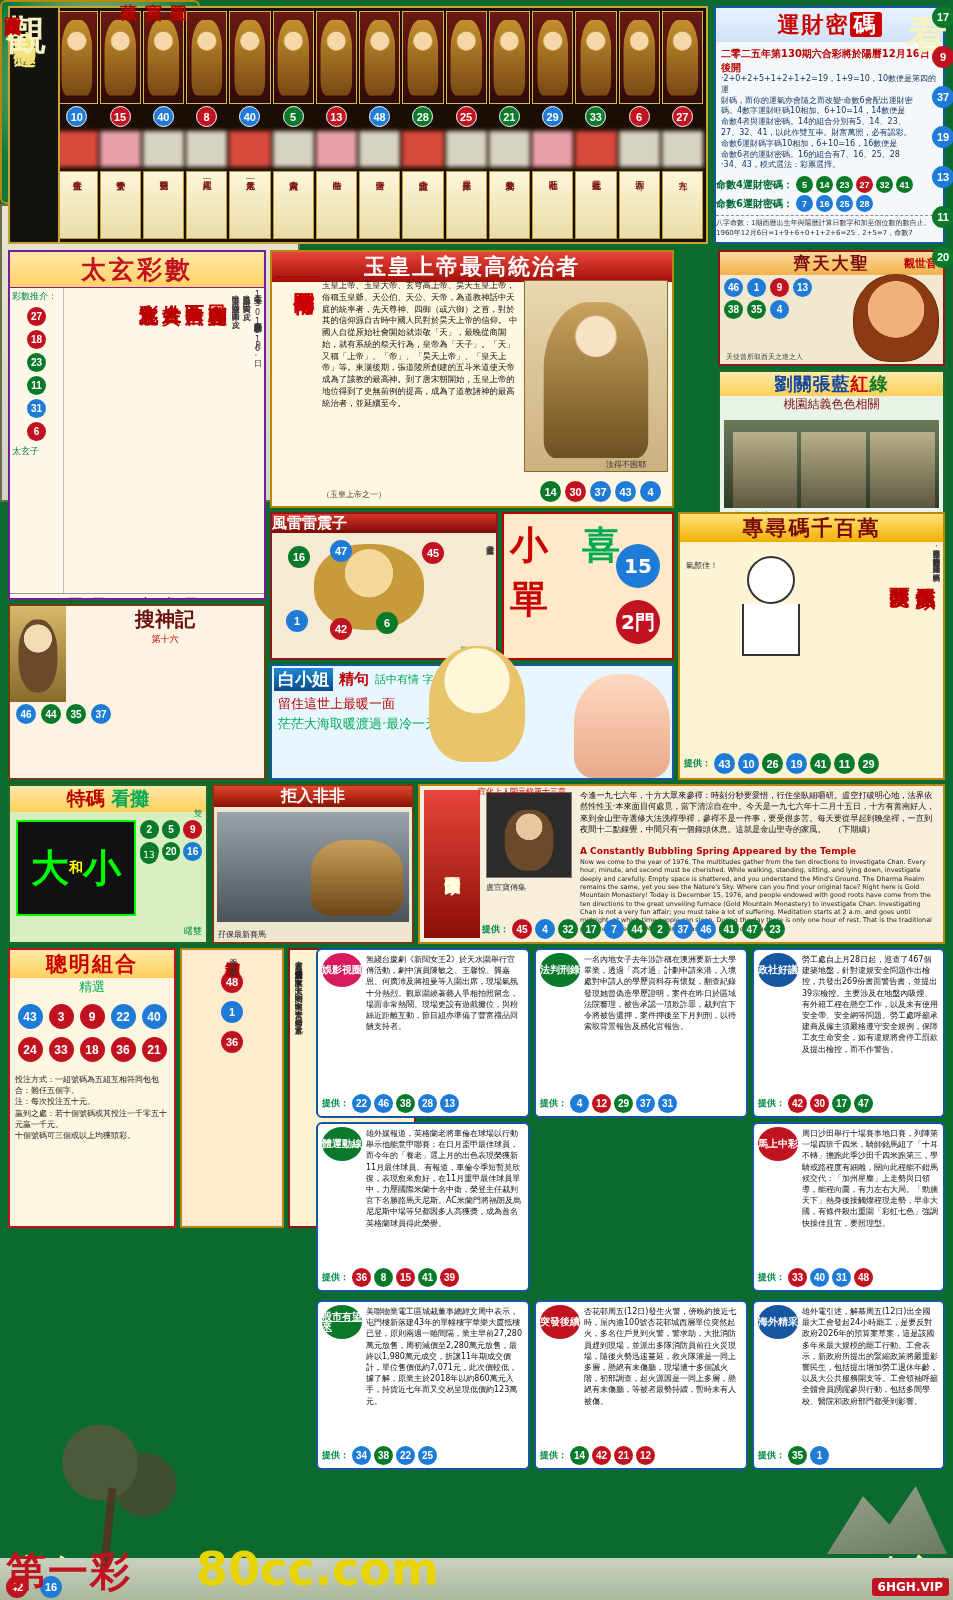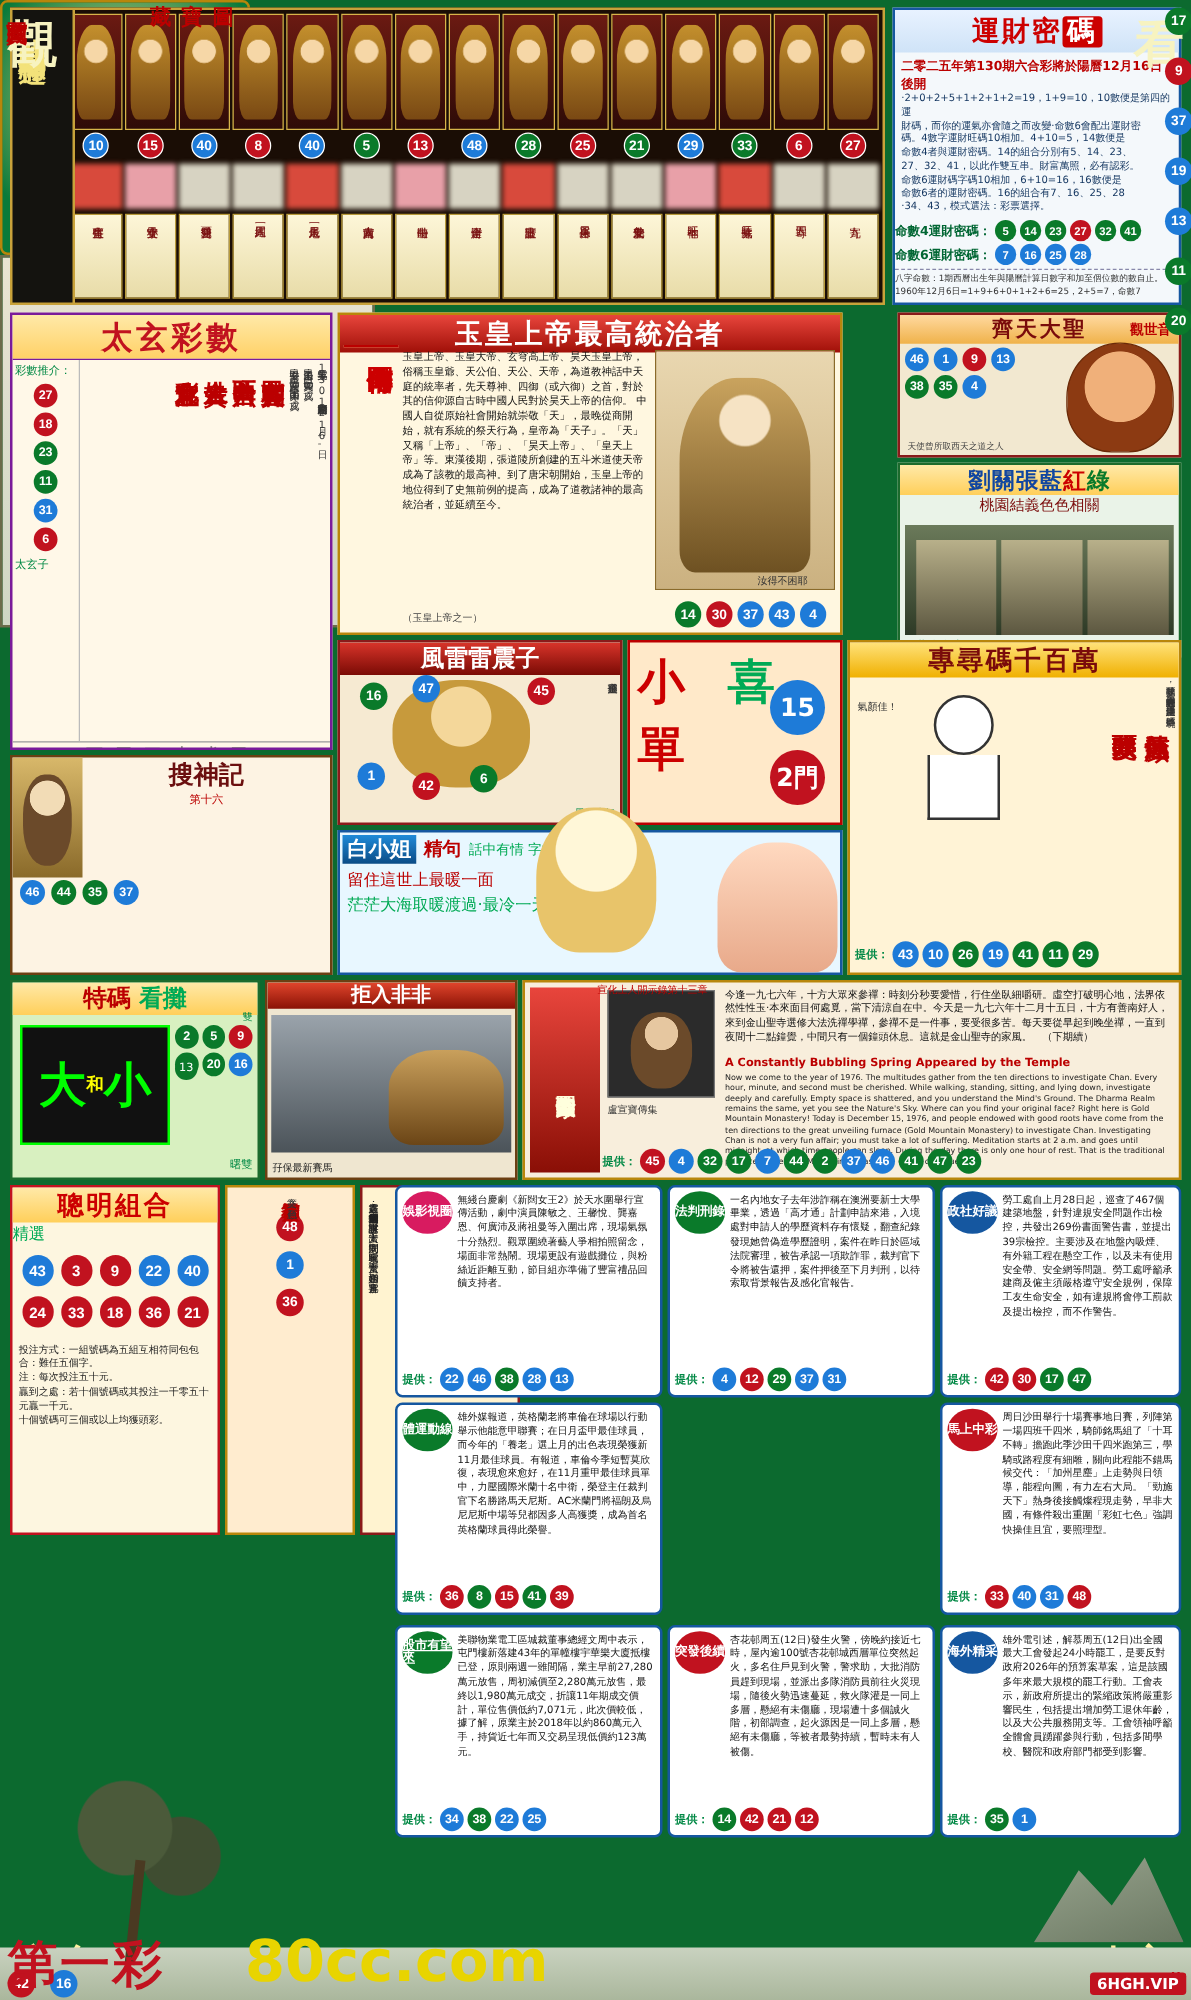--- a/index.html
+++ b/index.html
@@ -116,21 +116,21 @@
   #three { left:718px; top:370px; width:227px; height:156px; background:#eaf3e8; border:2px solid #1c6b2d; }
   #three .t { font-size:18px; font-weight:bold; text-align:center; letter-spacing:1px; background:linear-gradient(#ffe9a8,#ffcf5a); }
   #three .t .b{color:#1146a0}.t .r{color:#c00}.t .g{color:#0a7a2a}
   #three .sub { font-size:12px; color:#7a0b0b; text-align:center; }
   #three .pic { position:absolute; left:4px; top:48px; right:4px; bottom:16px; background:linear-gradient(#6b7a5a,#2e3a26); }
   #three .pic .s { position:absolute; bottom:0; width:30%; height:86%; background:linear-gradient(#b8b08a,#5c5740); }
   #three .names { position:absolute; left:4px; bottom:1px; font-size:9px; color:#084; }
 
   
   #thunder { left:270px; top:512px; width:228px; height:148px; background:#f6ead2; border:2px solid #8a1a1a; }
-  #thunder .t { font-size:19px; font-weight:bold; color:#fff; background:linear-gradient(#d8342a,#7a0b05); text-align:center; }
+  #thunder .t { font-size:15px; font-weight:bold; color:#fff; background:linear-gradient(#d8342a,#7a0b05); text-align:left; }
   #thunder .statue { position:absolute; left:42px; top:30px; width:110px; height:86px; background:radial-gradient(circle at 50% 34%, #f4d79a 0 30%, #c79a3c 31%); border-radius:46%; }
   #thunder .ball { position:absolute; width:22px; height:22px; font-size:11px; }
   #thunder .note { position:absolute; right:2px; top:26px; font-size:8px; color:#333; }
 
   #single { left:502px; top:512px; width:172px; height:148px; background:#ffe9c9; border:2px solid #b00; }
   #single .big { position:absolute; left:6px; top:6px; font-size:38px; font-weight:bold; color:#c00; }
   #single .circ { position:absolute; width:44px; height:44px; border-radius:50%; background:#1e7bd8; color:#fff; display:flex; align-items:center; justify-content:center; font-size:20px; font-weight:bold; }
   #single .sideword { position:absolute; left:2px; bottom:6px; font-size:13px; color:#084; font-weight:bold; }
 
   
@@ -179,21 +179,21 @@
   #dharma .zh { position:absolute; left:160px; top:4px; right:6px; font-size:8.2px; color:#111; line-height:1.4; }
   #dharma .enttl { position:absolute; left:160px; top:60px; font-size:9px; font-weight:bold; color:#b00; }
   #dharma .en { position:absolute; left:160px; top:72px; right:6px; font-size:6.4px; color:#222; line-height:1.3; }
   #dharma .balls { position:absolute; left:62px; bottom:3px; display:flex; gap:3px; align-items:center; }
   #dharma .balls .ball { width:20px; height:20px; font-size:10px; }
   #dharma .prov { font-size:9px; color:#084; font-weight:bold; }
 
   
   #smart { left:8px; top:948px; width:168px; height:280px; background:#fdf6e0; border:2px solid #c1121f; }
   #smart .t { font-size:21px; font-weight:bold; color:#c00; background:linear-gradient(#ffe9a8,#ffcf5a); text-align:center; letter-spacing:2px; }
-  #smart .sub { font-size:13px; color:#0a5; }
+  #smart .sub { font-size:13px; color:#0a5; text-align:center; }
   #smart .row { display:flex; gap:6px; justify-content:center; margin:8px 0; }
   #smart .ball { width:25px; height:25px; font-size:12px; }
   #smart .txt { font-size:8px; color:#222; padding:4px 5px; line-height:1.4; }
 
   
   #shensuan { left:180px; top:948px; width:104px; height:280px; background:#ffeccf; border:2px solid #b8860b; }
   #shensuan .t { font-size:15px; font-weight:bold; color:#b00; text-align:center; }
   #shensuan .col { font-size:8px; color:#333; padding:2px; }
   #shensuan .ball { width:22px; height:22px; font-size:11px; margin:6px auto; }
 
@@ -417,21 +417,21 @@
   </div>
 
   <div class="blk" id="luck-code">
     <div class="hdr">
       <span>運財密</span><span class="k">碼</span>
     </div>
     <div class="body" id="luckPara">
         <div class="lineA">二零二五年第130期六合彩將於陽曆12月16日後開</div>
         <div>‧2+0+2+5+1+2+1+2=19，1+9=10，10數便是第四的運</div>
         <div>財碼，而你的運氣亦會隨之而改變‧命數6會配出運財密</div>
-        <div>碼。4數字運財旺碼10相加。4+10=5，14數便是</div>
+        <div>碼。4數字運財旺碼10相加。6+10=14，14數便是</div>
         <div>命數4者與運財密碼。14的組合分別有5、14、23、</div>
         <div>27、32、41，以此作雙互串。財富萬照，必有認彩。</div>
         <div>命數6運財碼字碼10相加，6+10=16，16數便是</div>
         <div>命數6者的運財密碼。16的組合有7、16、25、28</div>
         <div>‧34、43，模式選法：彩票選擇。</div>
       </div>
     <div class="codeline">
       <span>命數4運財密碼：</span>
       <span id="luck4" style="display:flex;gap:3px">
           <div class="ball" style="background: rgb(10, 122, 42); width: 17px; height: 17px;">5</div>

